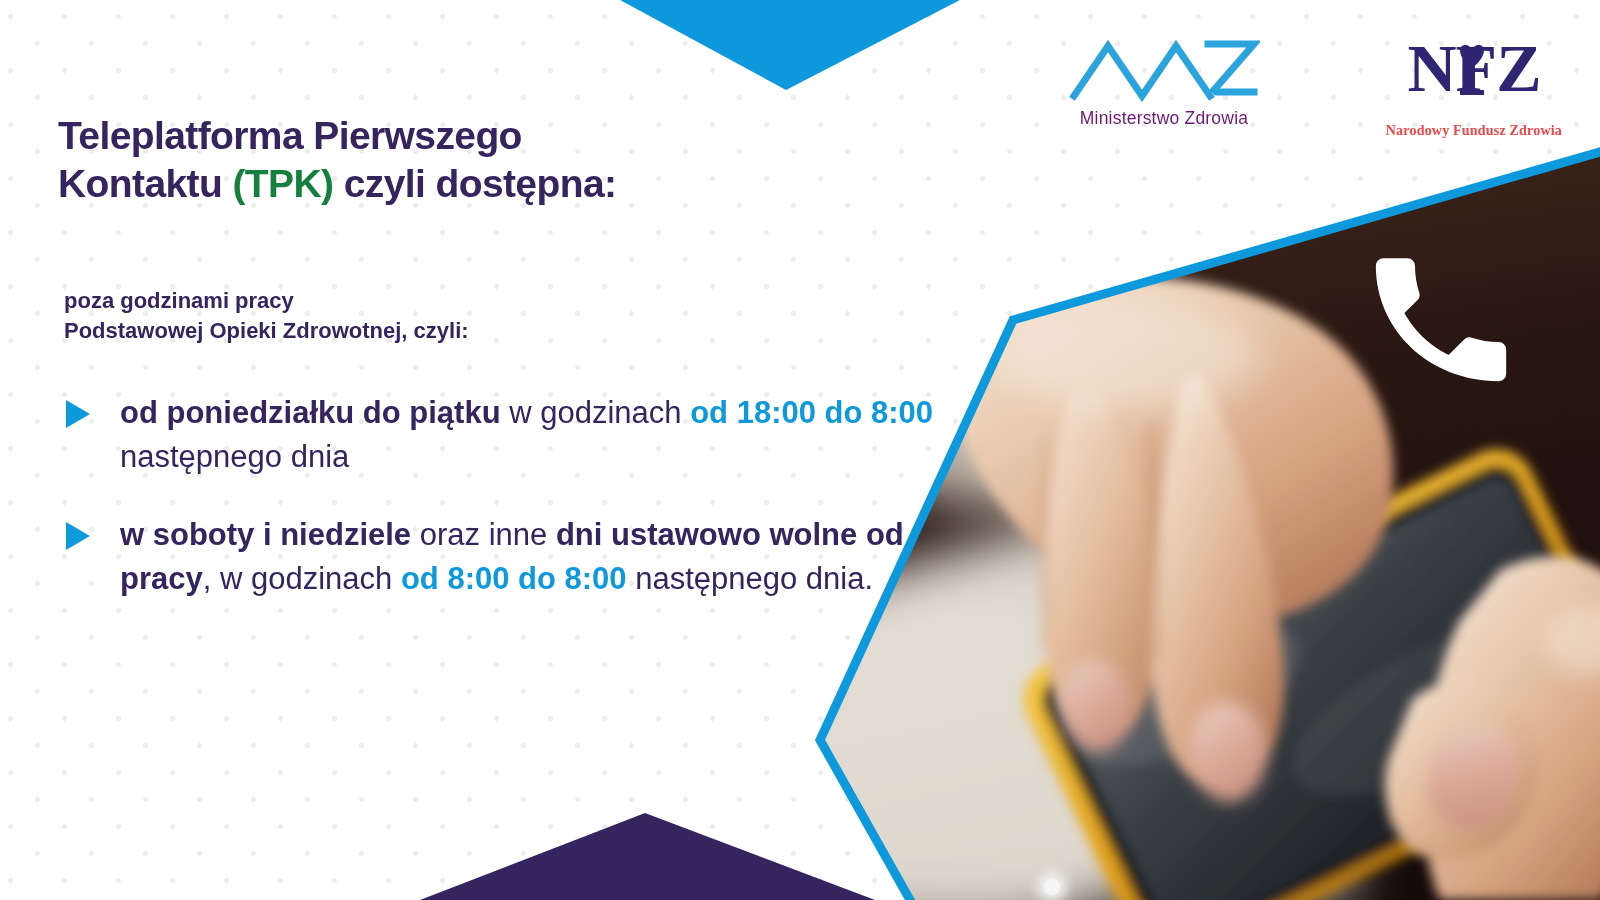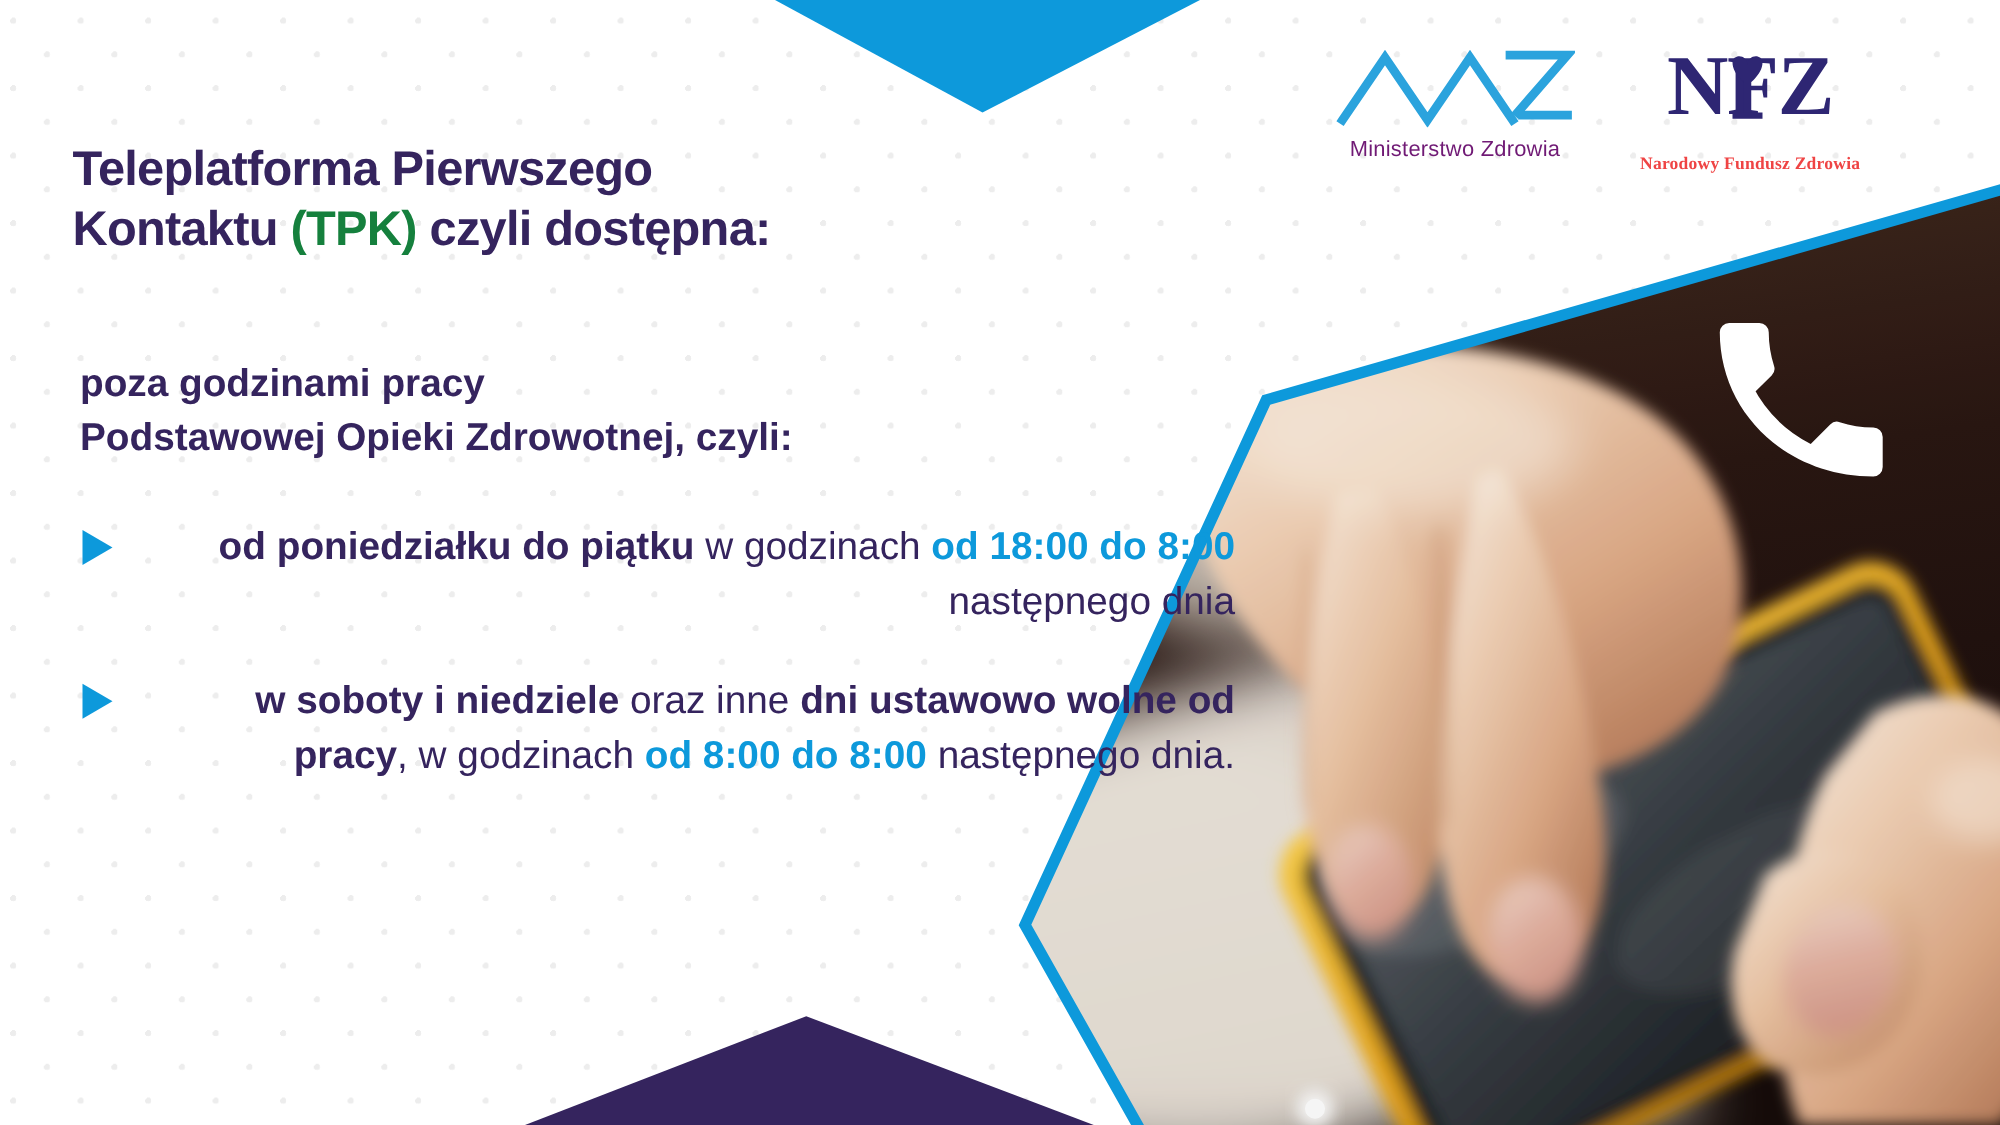--- a/index.html
+++ b/index.html
@@ -90,21 +90,21 @@
   .logo-mz .mark { display: block; }
   .logo-mz .caption {
     display: block;
     margin-top: 2px;
     font-family: "Liberation Sans", sans-serif;
     font-size: 17.5px;
     letter-spacing: .2px;
     color: #701a75;
     white-space: nowrap;
   }
-  .logo-nfz { width: 250px; text-align: left; }
+  .logo-nfz { width: 250px; text-align: right; }
   .logo-nfz .mark { display: block; }
   .logo-nfz .caption {
     display: block;
     margin-top: 17px;
     font-family: "Liberation Serif", serif;
     font-size: 14px;
     font-weight: 700;
     letter-spacing: .2px;
     color: #ef4444;
     white-space: nowrap;
@@ -126,32 +126,31 @@
     font-weight: 700;
     line-height: 1.23;
     letter-spacing: -.6px;
     color: #35245e;
   }
   .headline .accent { color: #15803d; }
 
   .subhead {
     margin: 78px 0 0 6px;
     font-family: "Liberation Sans", sans-serif;
-    font-size: 31px;
+    font-size: 22px;
     font-weight: 700;
     line-height: 1.38;
     color: #35245e;
     max-width: 820px;
   }
 
   .bullets {
     margin: 44px 0 0 0;
     padding: 0;
     list-style: none;
-    text-align: right;
   }
   .bullet {
     position: relative;
     padding-left: 62px;
     margin-bottom: 34px;
     font-family: "Liberation Sans", sans-serif;
     font-size: 31px;
     line-height: 1.42;
     color: #35245e;
   }

